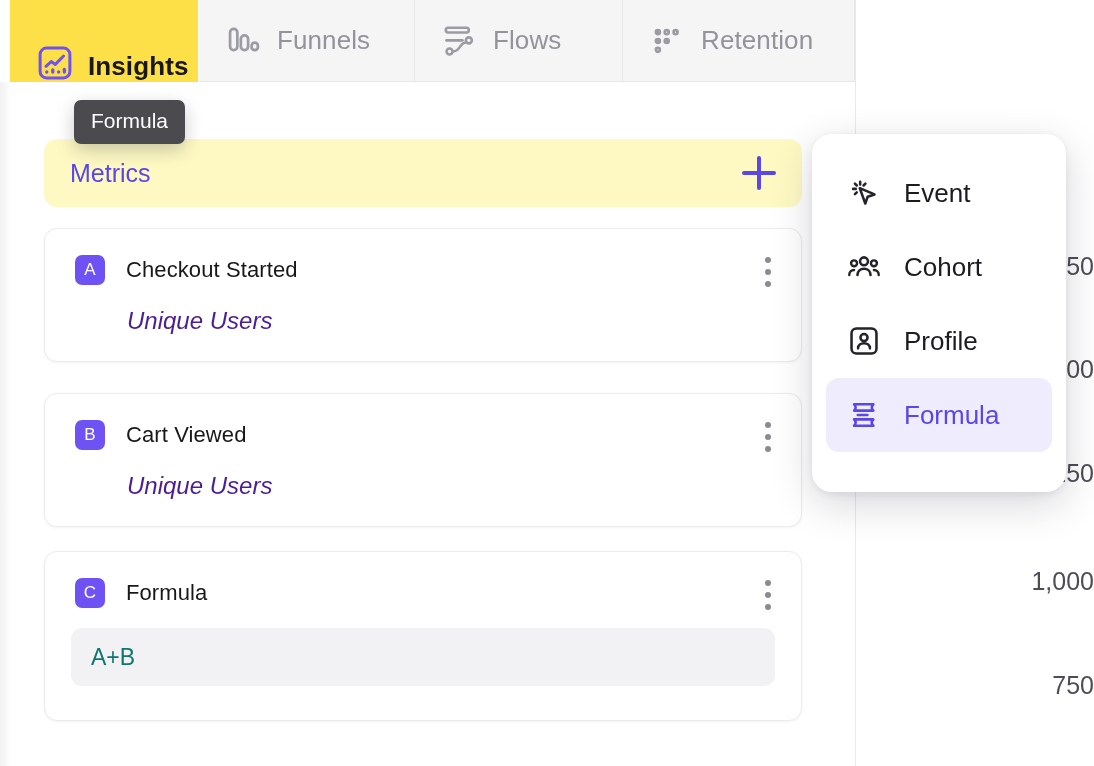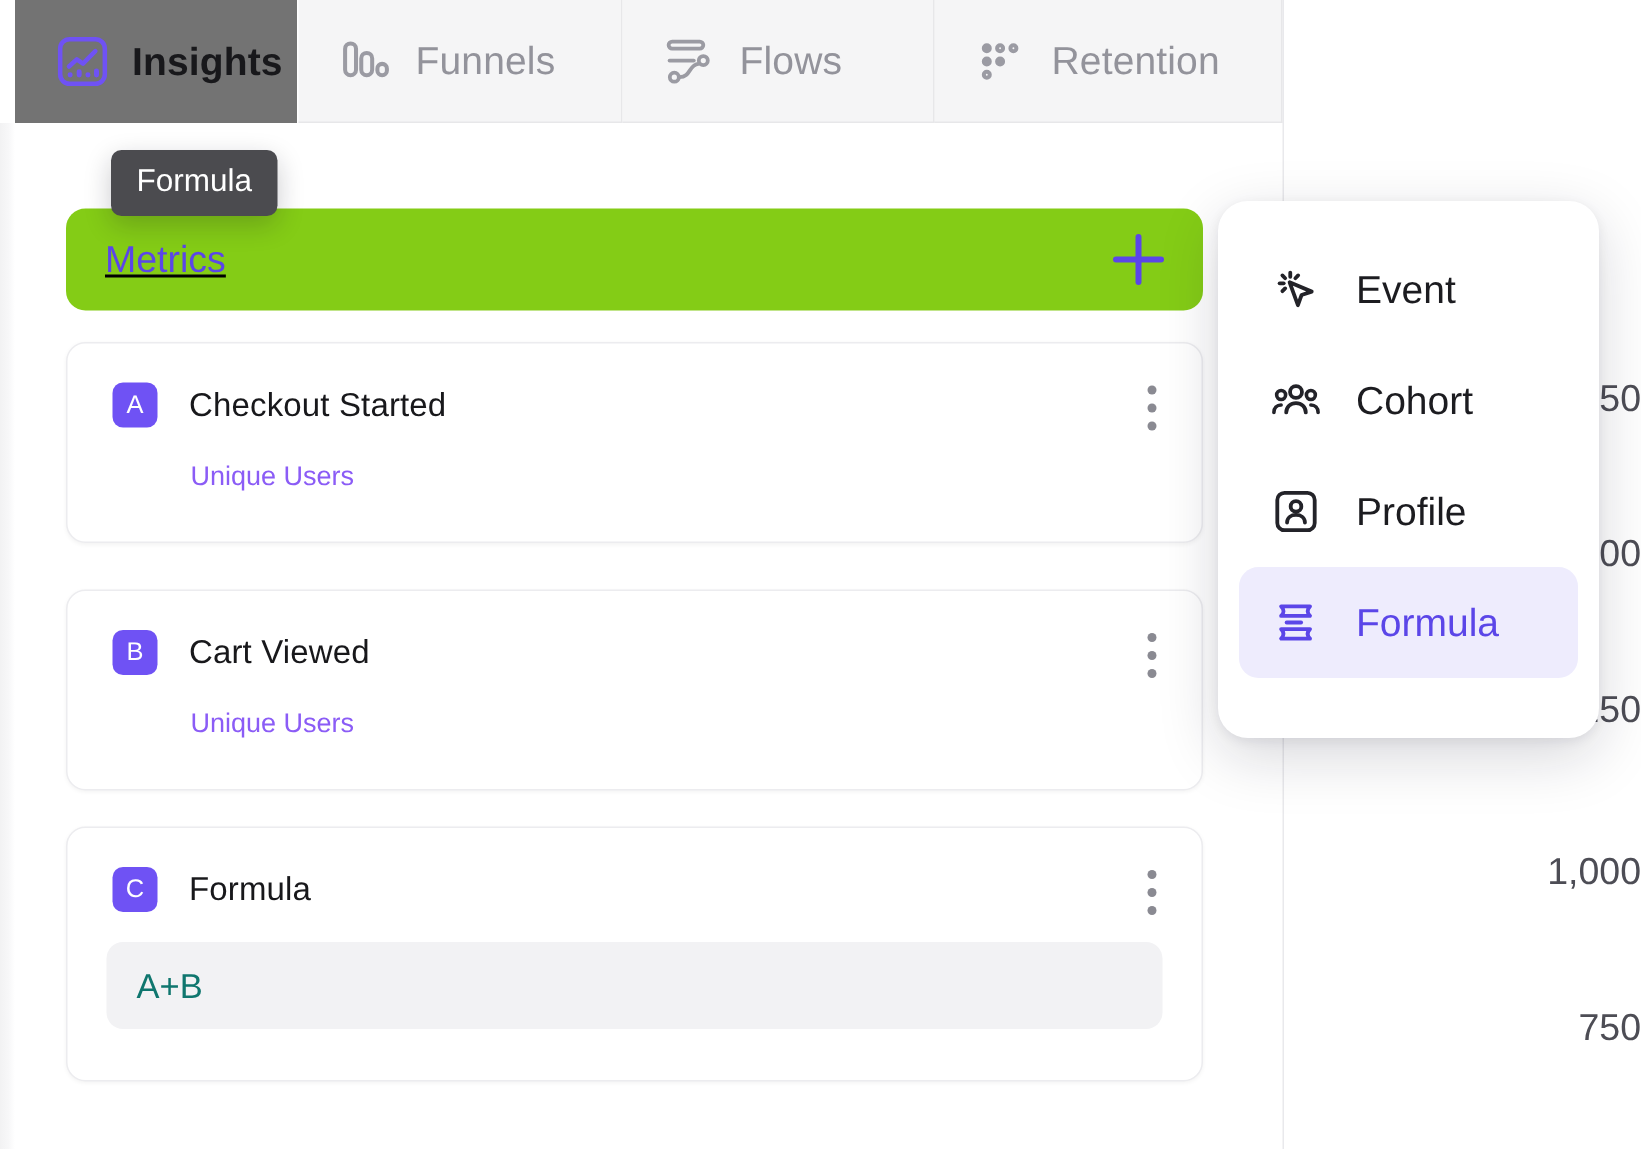--- a/index.html
+++ b/index.html
@@ -22,21 +22,21 @@
     position:absolute; left:0; top:0; width:1094px; height:82px;
     background:#ffffff;
   }
   .tab{
     position:absolute; top:0; height:82px;
     display:flex; align-items:center; gap:14px;
     padding:0 26px;
     border-radius:0 0 0 0;
   }
   .tab.active{
-    left:10px; background:#737373;
+    left:10px; background:#fde047;align-items:flex-end;
   }
   .tab.inactive{
     background:#f5f5f6;
     border-right:1px solid #e7e7e9;
     border-bottom:1px solid #e7e7e9;
   }
   .tab-label{ font-size:26px; letter-spacing:.1px; }
   .tab.active .tab-label{ color:#18181b; font-weight:600; }
   .tab.inactive .tab-label{ color:#93939b; font-weight:400; }
   .tab-icon{ display:flex; align-items:center; justify-content:center; }
@@ -65,26 +65,25 @@
     border-radius:7px;
     box-shadow:0 6px 18px rgba(20,20,30,.22);
     z-index:40;
     white-space:nowrap;
   }
 
   
   .metrics-header{
     position:absolute; left:44px; top:139px;
     width:758px; height:68px;
-    background:#84cc16;
+    background:#fef9c3;
     border-radius:13px;
     display:flex; align-items:center; justify-content:space-between;
     padding:0 26px 0 26px;
     z-index:5;
-    text-decoration:underline;
   }
   .metrics-title{ color:#5b46e8; font-size:25px; font-weight:500; }
   .plus-btn{
     width:34px; height:34px; position:relative; cursor:pointer;
   }
   .plus-btn:before,.plus-btn:after{
     content:""; position:absolute; background:#5b46e8; border-radius:2px;
   }
   .plus-btn:before{ left:0; top:15px; width:34px; height:4px; }
   .plus-btn:after { top:0; left:15px; width:4px; height:34px; }
@@ -117,21 +116,21 @@
     margin-left:21px; font-size:22px; color:#18181b; font-weight:500;
     letter-spacing:.1px;
   }
   .kebab{
     position:absolute; right:30px; top:28px;
     width:6px; display:flex; flex-direction:column; gap:6px; cursor:pointer;
   }
   .kebab i{ display:block; width:6px; height:6px; border-radius:50%; background:#8a8a92; }
   .card-sub{
     padding-left:82px; margin-top:22px;
-    font-size:18px; color:#8b5cf6;
+    font-size:24px; color:#4c1d95;font-style:italic;
   }
   .formula-input{
     margin:20px 26px 0 26px;
     height:58px;
     background:#f2f2f4;
     border-radius:11px;
     display:flex; align-items:center;
     padding-left:20px;
     font-size:23px; color:#0f766e;
   }

